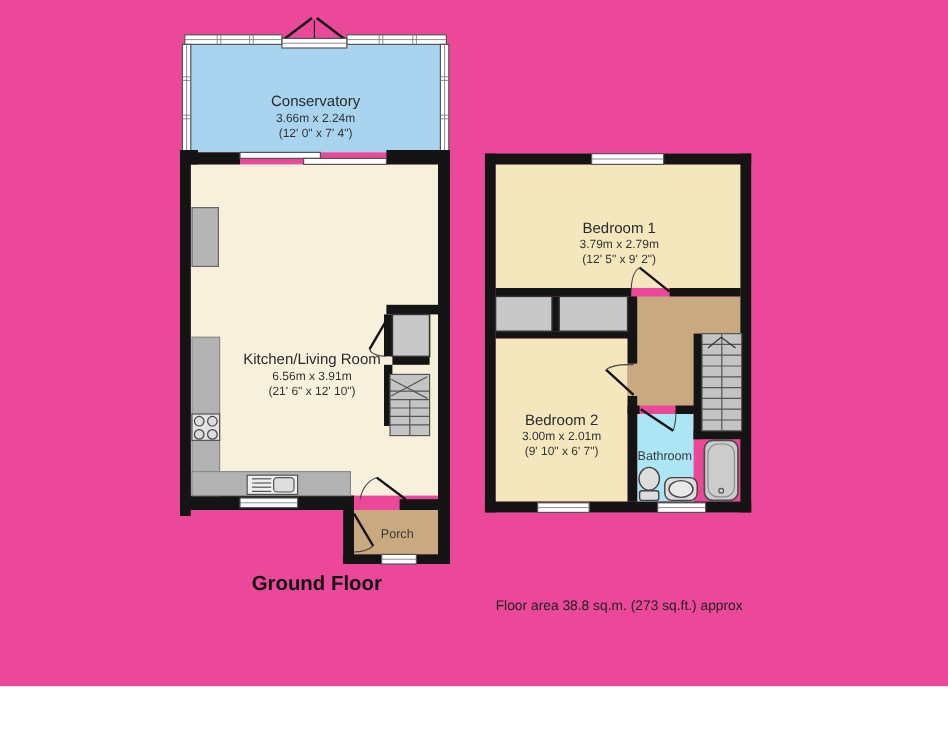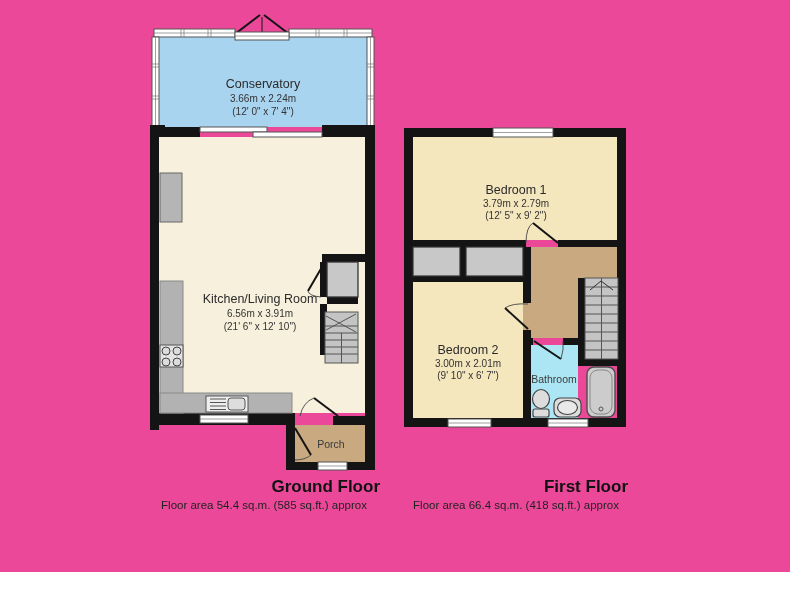--- a/index.html
+++ b/index.html
@@ -3,21 +3,21 @@
 <meta charset="utf-8">
 <style>
   html,body{margin:0;padding:0;background:#ffffff;}
   .stage{position:relative;width:790px;height:572px;background:#ec4899;overflow:hidden;
          font-family:"Liberation Sans",sans-serif;}
   .abs{position:absolute;}
   svg text{font-family:"Liberation Sans",sans-serif;fill:#2a2a2a;}
   .room-name{font-size:12.5px;}
   .room-dims{font-size:10px;fill:#333;}
   .porch-name{font-size:10.5px;fill:#3a3a3a;}
-  .plan-title{position:absolute;text-align:right;font-size:17px;font-weight:700;color:#111;}
+  .plan-title{position:absolute;text-align:center;font-size:17px;font-weight:700;color:#111;}
   .plan-sub{position:absolute;text-align:center;font-size:11.5px;color:#222;}
   .footer-line{position:absolute;font-size:11.5px;color:#222;}
   .powered{position:absolute;font-size:11px;color:#3d3d3d;}
   .wall{fill:#141414;}
   .win{fill:#ffffff;stroke:#555;stroke-width:1;}
   .winline{stroke:#777;stroke-width:0.7;}
   .stepline{stroke:#555;stroke-width:1;}
   .doorleaf{stroke:#141414;stroke-width:2;}
   .doorarc{stroke:#444;stroke-width:0.9;fill:none;}
 </style>
@@ -257,19 +257,17 @@
       <rect class="win" x="44" y="293" width="43" height="8"></rect>
       <line class="winline" x1="44" y1="297" x2="87" y2="297"></line>
     </g>
     <g>
       <rect class="win" x="144" y="293" width="40" height="8"></rect>
       <line class="winline" x1="144" y1="297" x2="184" y2="297"></line>
     </g>
   </svg>
 
   <div class="plan-title" style="left:148px;top:477px;width:232px;">Ground Floor</div>
-  <div class="plan-sub" style="left:118px;top:499px;width:292px;">Floor area 54.4 sq.m. (585 sq.ft.) approx</div>
-
-  <div class="plan-title" style="left:404px;top:477px;width:224px;">First Floor</div>
-  <div class="plan-sub" style="left:374px;top:499px;width:284px;">Floor area 66.4 sq.m. (418 sq.ft.) approx</div>
+
+  <div class="plan-sub" style="left:374px;top:499px;width:284px;">Floor area 38.8 sq.m. (273 sq.ft.) approx</div>
 
   <div class="powered" style="left:622px;top:567px;margin-top:11px;">Powered by Focal</div>
 </div>
 
 </body></html>

